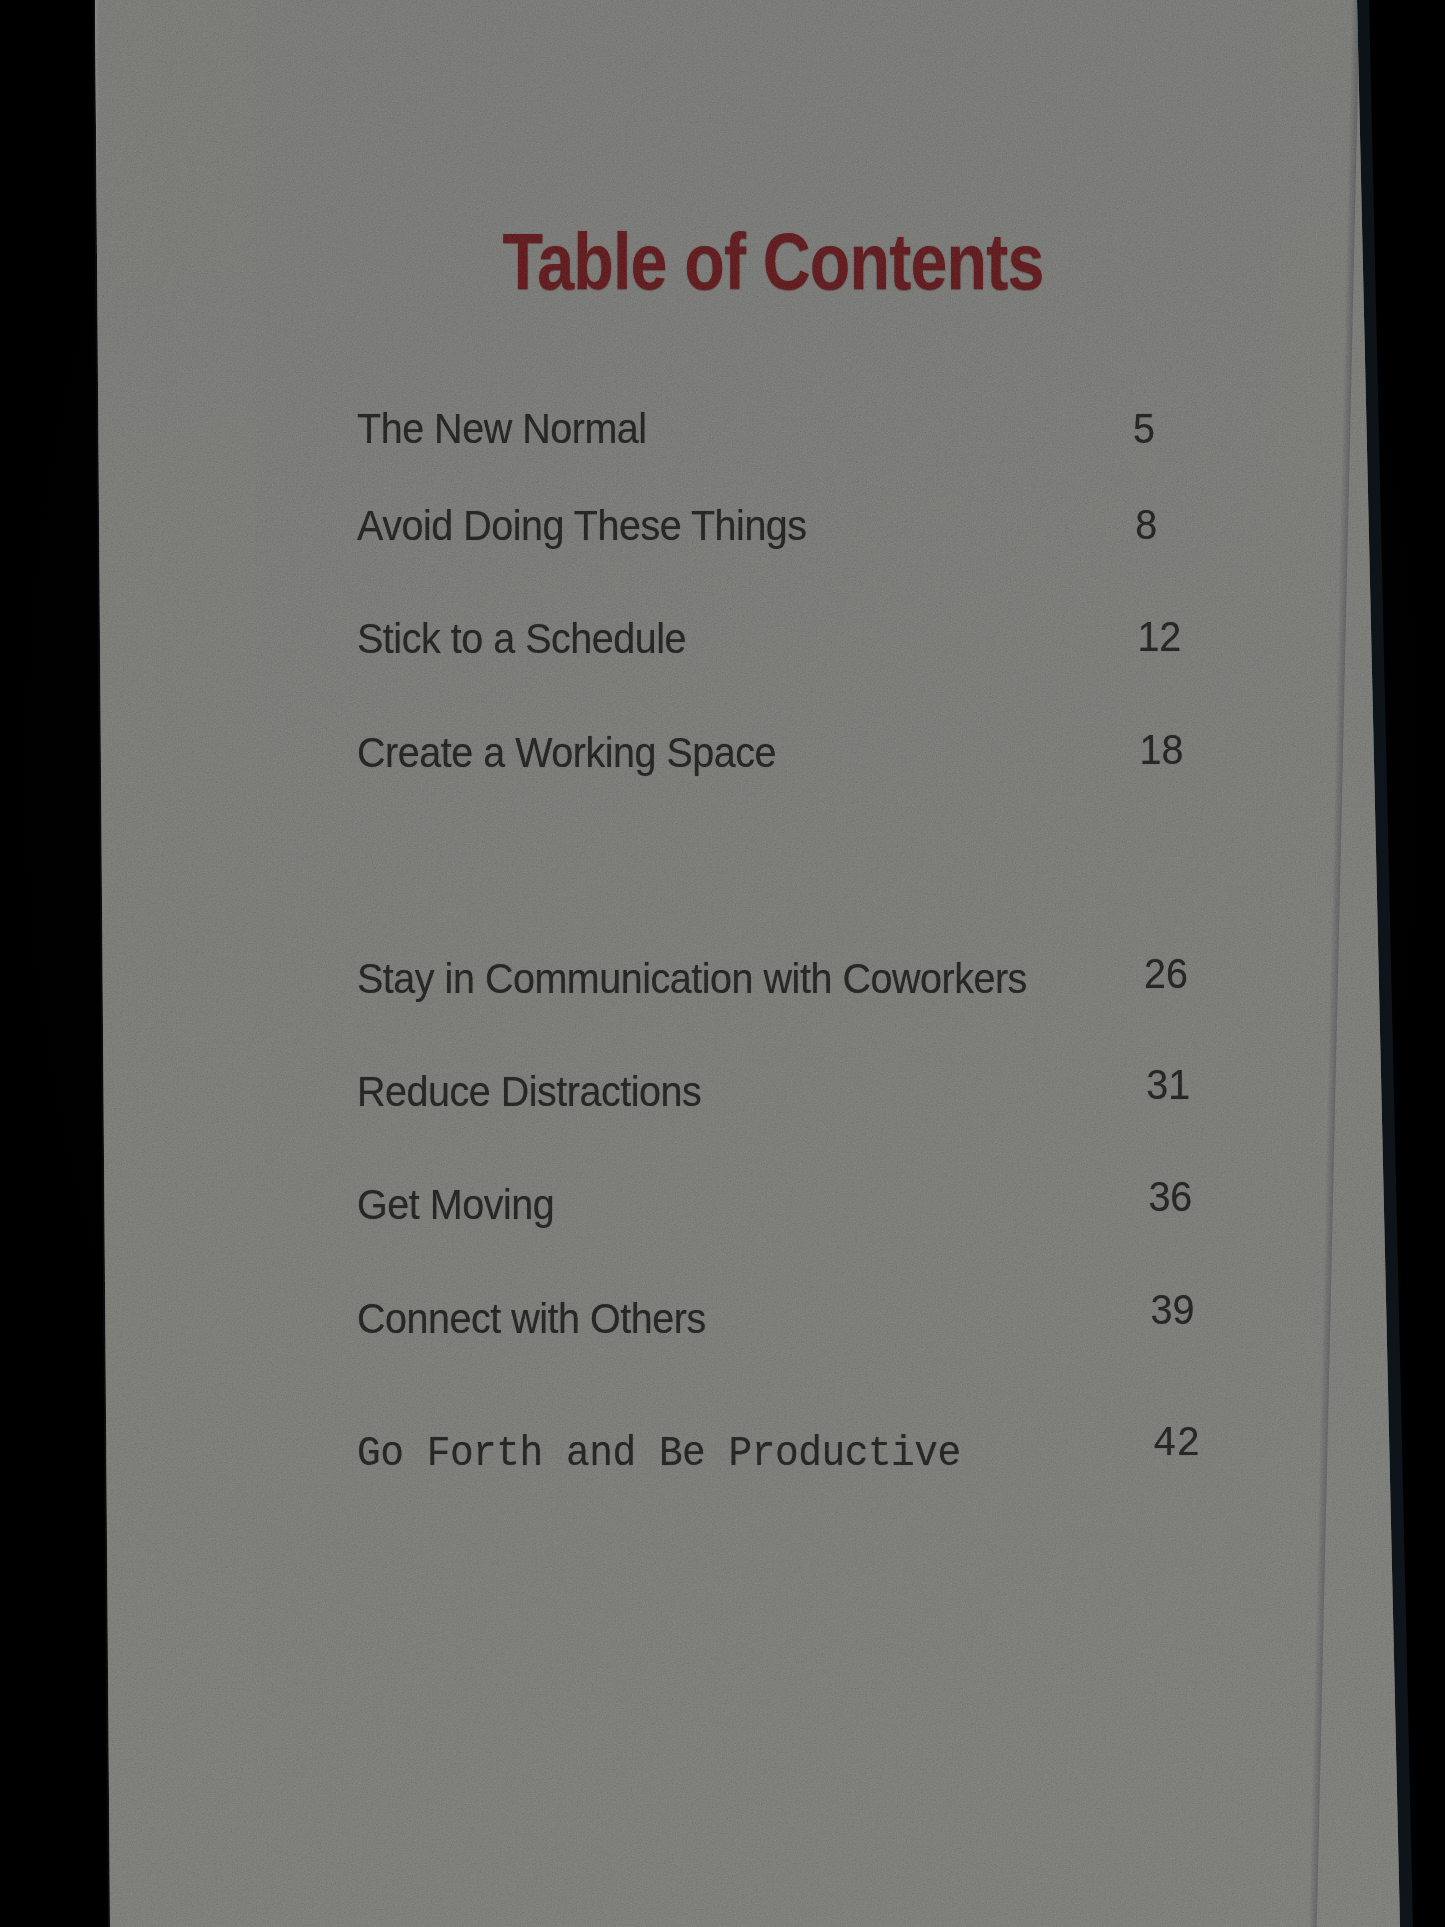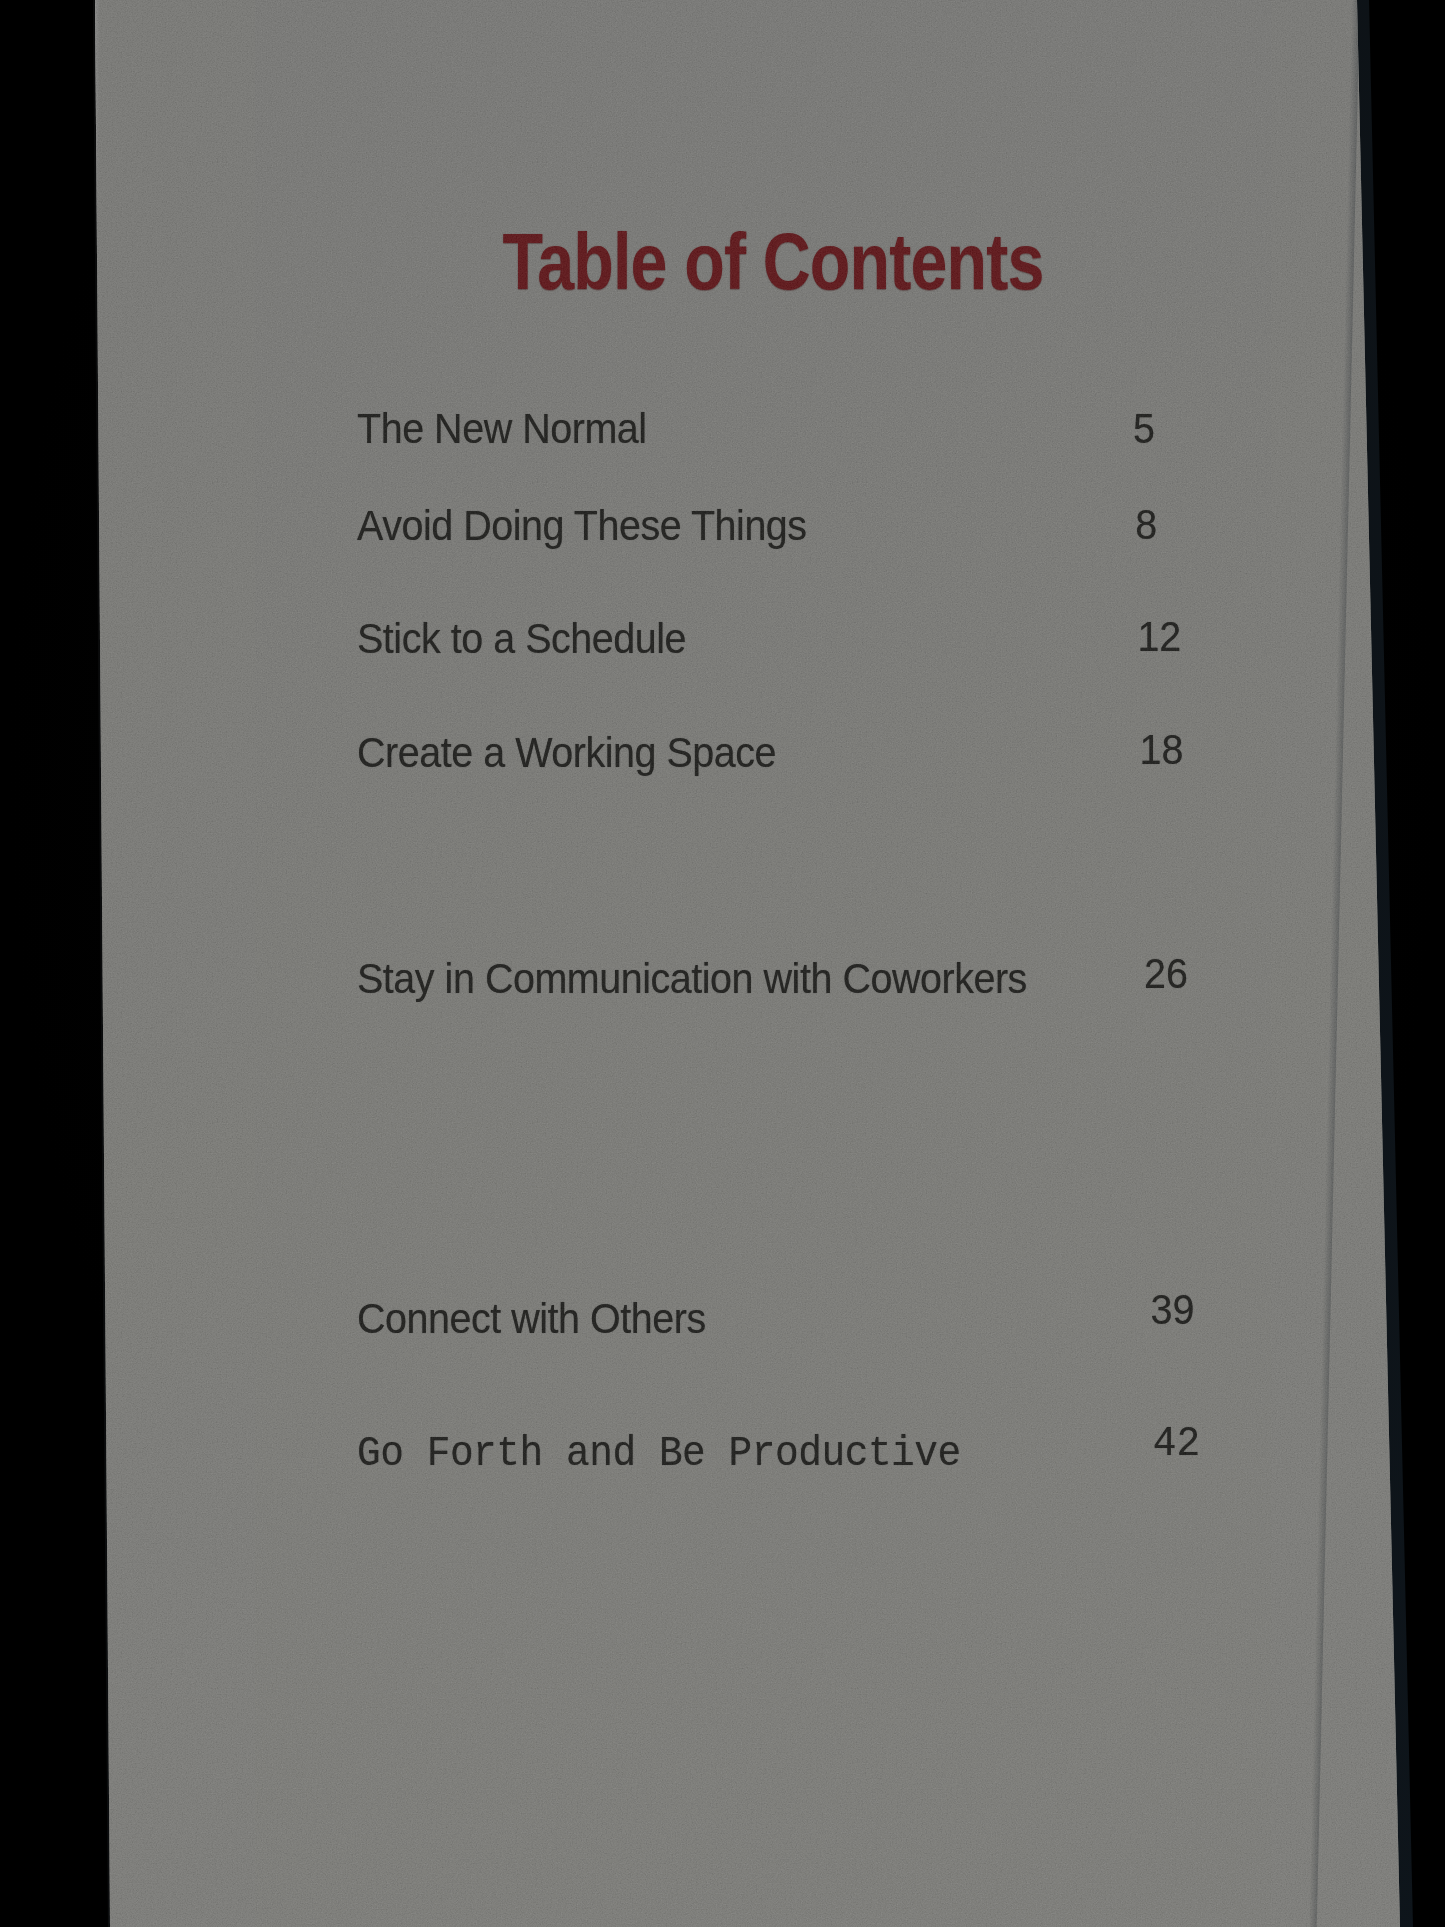--- a/index.html
+++ b/index.html
@@ -131,20 +131,28 @@
     <span class="pagenum" style="transform: translate(4.4px, -2.2px) scaleX(0.94);">12</span>
   </div>
         <div class="row" style="top: 731.6px;">
     <span class="label">Create a Working Space</span>
     <span class="pagenum" style="transform: translate(6.6px, -3.3px) scaleX(0.94);">18</span>
   </div>
         <div class="row" style="top: 958px;">
     <span class="label">Stay in Communication with Coworkers</span>
     <span class="pagenum" style="transform: translate(11px, -5.5px) scaleX(0.94);">26</span>
   </div>
+        <div class="row" style="top: 1071.2px;">
+    <span class="label">Reduce Distractions</span>
+    <span class="pagenum" style="transform: translate(13.2px, -6.6px) scaleX(0.94);">31</span>
+  </div>
+        <div class="row" style="top: 1184.4px;">
+    <span class="label">Get Moving</span>
+    <span class="pagenum" style="transform: translate(15.4px, -7.7px) scaleX(0.94);">36</span>
+  </div>
         <div class="row" style="top: 1297.6px;">
     <span class="label">Connect with Others</span>
     <span class="pagenum" style="transform: translate(17.6px, -8.8px) scaleX(0.94);">39</span>
   </div>
         <div class="row" style="top: 1433px; font-family: Liberation Mono, monospace;">
     <span class="label">Go Forth and Be Productive</span>
     <span class="pagenum" style="transform: translate(19.8px, -9.9px) scaleX(0.94);">42</span>
   </div>
       </div>
 

